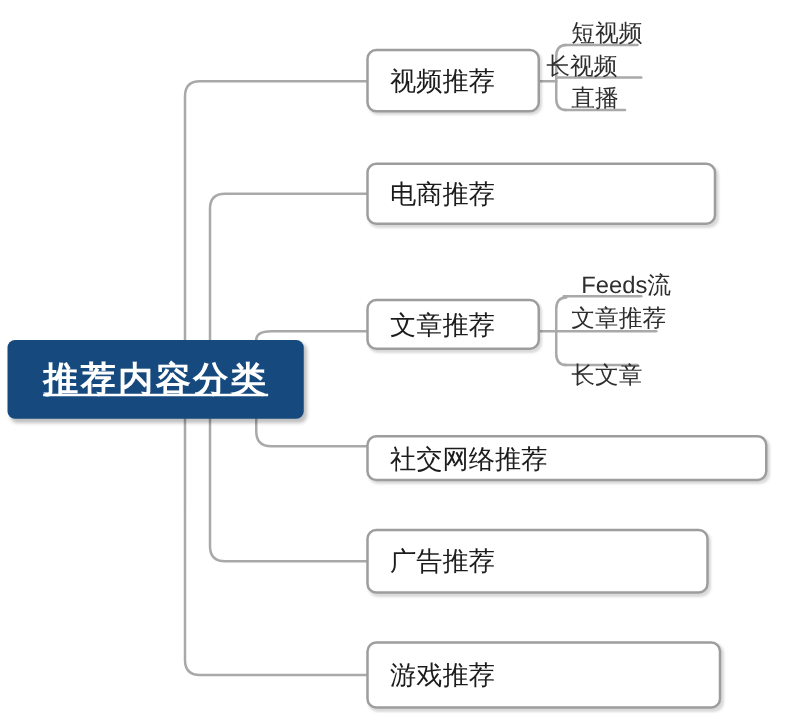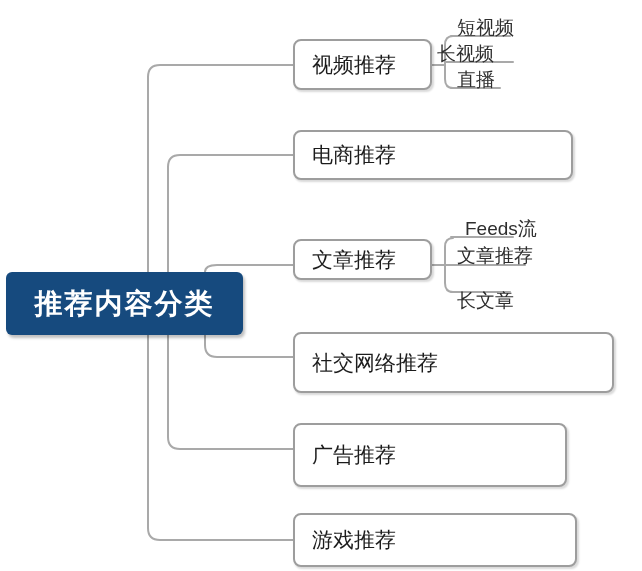--- a/index.html
+++ b/index.html
@@ -15,20 +15,21 @@
   .root-node{
     position:absolute;left:6px;top:272px;width:237px;height:63px;
     box-sizing:border-box;
     background:var(--root-bg,#164A7E);
     color:var(--root-text,#FFFFFF);
     border-radius:6px;
     display:flex;align-items:center;justify-content:center;
     font-size:28px;font-weight:bold;letter-spacing:2px;
     box-shadow:2px 3px 3px rgba(0,0,0,0.25);
     cursor:default;
+    text-decoration:underline;
   }
   .branch{
     position:absolute;
     box-sizing:border-box;
     background:var(--box-bg,#FFFFFF);
     border:2px solid var(--box-border,#9D9D9D);
     border-radius:8px;
     display:flex;align-items:center;
     padding-left:17px;
     font-size:21px;color:var(--branch-text,#1C1C1C);
@@ -68,22 +69,22 @@
     <path d="M451 237 H513"></path>
     <path d="M445 265 H525"></path>
     <path d="M451 292 H510"></path>
   </svg>
 
   <div class="root-node">推荐内容分类</div>
 
   <div class="branch" style="left:293px;top:39px;width:139px;height:51px">视频推荐</div>
   <div class="branch" style="left:293px;top:130px;width:280px;height:50px">电商推荐</div>
   <div class="branch" style="left:293px;top:239px;width:139px;height:41px">文章推荐</div>
-  <div class="branch" style="left:293px;top:332px;width:321px;height:61px">社交网络推荐</div>
-  <div class="branch" style="left:293px;top:423px;width:274px;height:64px">广告推荐</div>
+  <div class="branch" style="left:293px;top:348px;width:321px;height:37px">社交网络推荐</div>
+  <div class="branch" style="left:293px;top:423px;width:274px;height:52px">广告推荐</div>
   <div class="branch" style="left:293px;top:513px;width:284px;height:54px">游戏推荐</div>
 
   <div class="child-label" style="left:457px;top:19px">短视频</div>
   <div class="child-label" style="left:437px;top:45px">长视频</div>
   <div class="child-label" style="left:457px;top:71px">直播</div>
 
   <div class="child-label" style="left:465px;top:220px">Feeds流</div>
   <div class="child-label" style="left:457px;top:247px">文章推荐</div>
   <div class="child-label" style="left:457px;top:292px">长文章</div>
 

